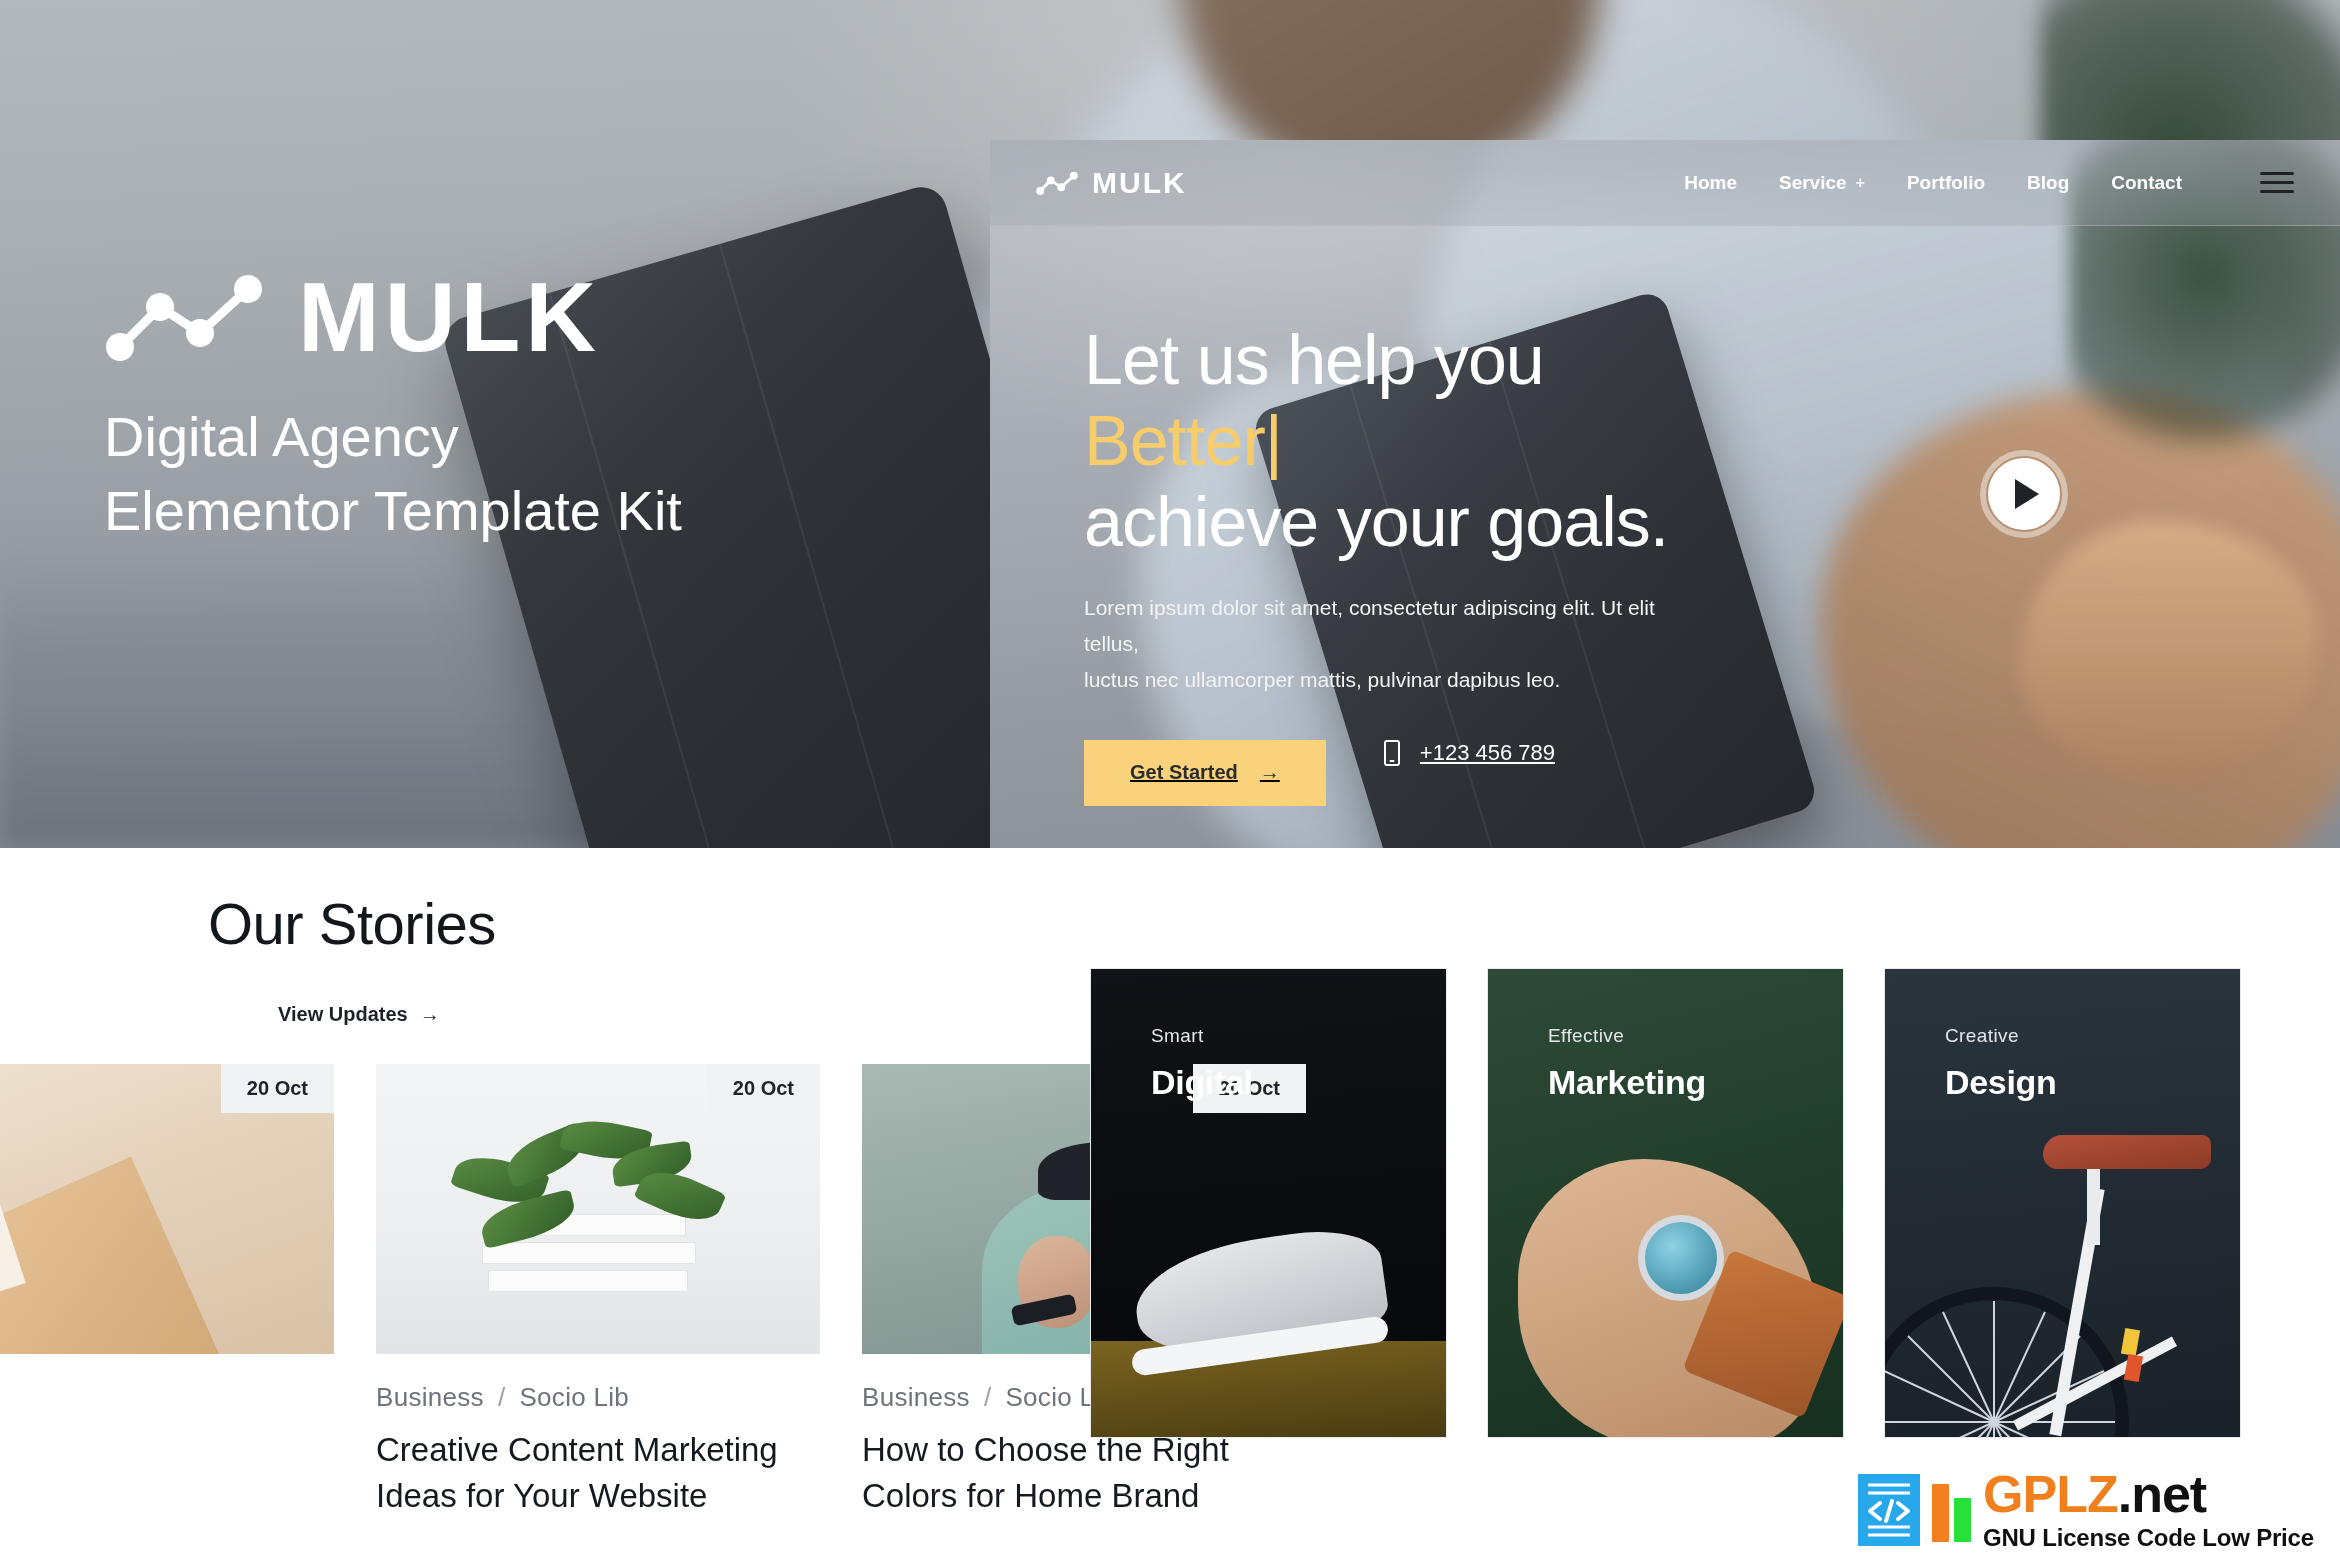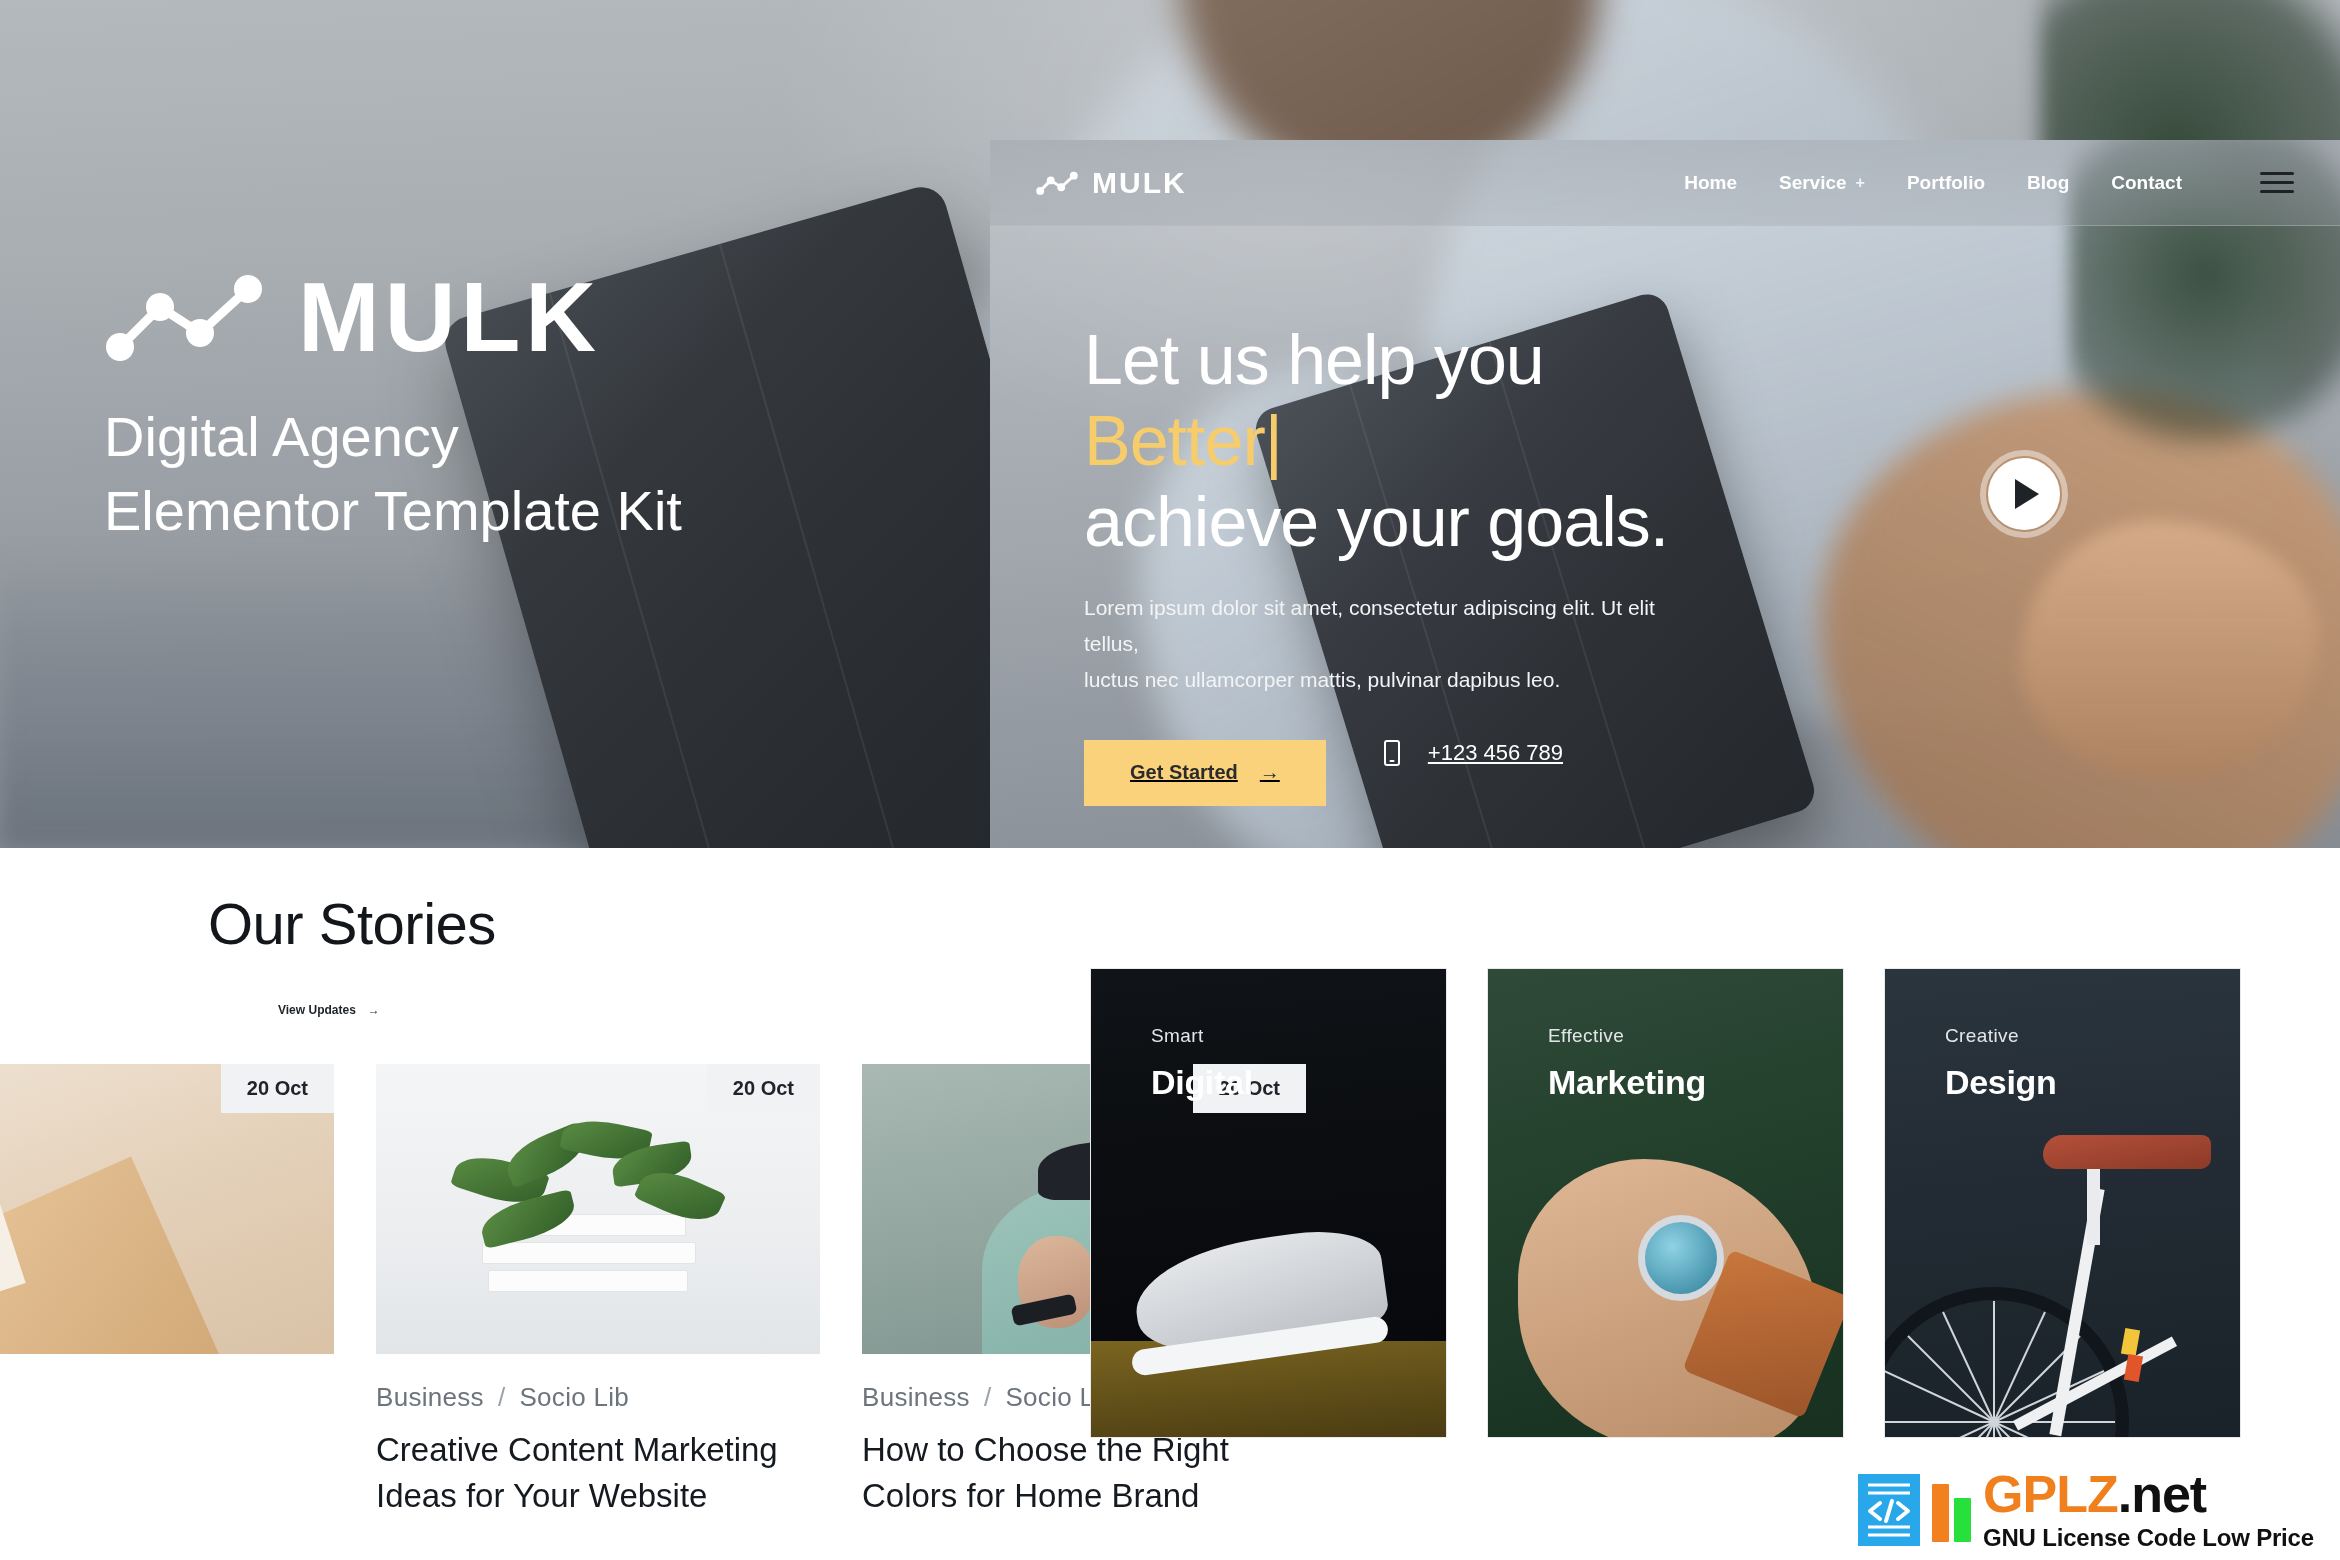--- a/index.html
+++ b/index.html
@@ -144,21 +144,21 @@
   .pv-h1 { font-size:70px; line-height:1.16; font-weight:400; color:#fff; letter-spacing:-1px; }
   .pv-h1 .accent { color:#f7cd6b; }
   .pv-h1 .caret { color:#f7cd6b; font-weight:300; }
   .pv-p { margin-top:26px; font-size:21px; line-height:1.72; color:#f2f4f6; max-width:620px; }
   .pv-cta-row { margin-top:42px; display:flex; align-items:flex-start; gap:58px;text-decoration:underline; }
   .pv-btn {
     background:#fbd27c; color:#2b2b2b; border:0; cursor:pointer;
     padding:0 46px; height:66px; display:flex; align-items:center; gap:22px;
     font-size:20px; font-weight:700; font-family:inherit;
   }
-  .pv-phone { display:flex; align-items:center; gap:28px; color:#fff; font-size:22px; font-weight:500; }
+  .pv-phone { display:flex; align-items:center; gap:20px; color:#fff; font-size:22px; font-weight:500; }
   .phone-glyph {
     width:16px; height:26px; border:2.5px solid #fff; border-radius:3px; position:relative;
   }
   .phone-glyph::after {
     content:""; position:absolute; left:50%; bottom:2px; transform:translateX(-50%);
     width:5px; height:2px; background:#fff; border-radius:1px;
   }
   .pv-play {
     position:absolute; left:1980px; top:450px; width:88px; height:88px; z-index:9;
   }
@@ -176,21 +176,21 @@
     border-top:15px solid transparent; border-bottom:15px solid transparent;
   }
 
   
   .lower { position:absolute; left:0; top:848px; width:1933px; height:712px; background:#fff; }
 
   .stories-head { position:absolute; left:208px; top:42px; }
   .stories-title { font-size:58px; font-weight:400; color:#13171c; letter-spacing:-.5px; }
   .view-updates {
     margin-top:46px; margin-left:70px; display:inline-flex; align-items:center; gap:12px;
-    font-size:12px; font-weight:600; color:#1d2228; cursor:pointer; text-decoration:none;
+    font-size:20px; font-weight:600; color:#1d2228; cursor:pointer; text-decoration:none;
   }
 
   
   .blog-row { position:absolute; left:-110px; top:216px; display:flex; gap:42px; }
   .blog-card { width:444px; }
   .blog-thumb { position:relative; width:444px; height:290px; overflow:hidden; }
   .date-badge {
     position:absolute; right:0; top:0; background:#f1f2f4; color:#20242a;
     font-size:20px; font-weight:600; padding:13px 26px; z-index:3;text-align:right;
   }

